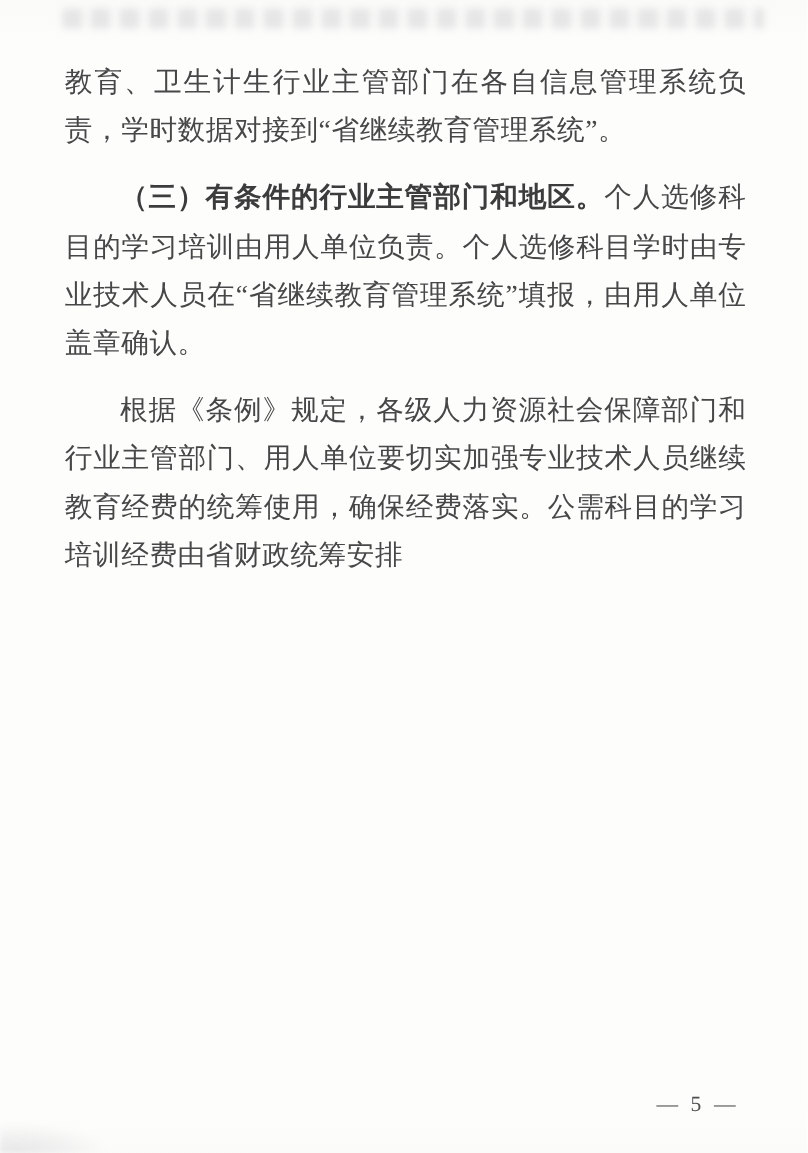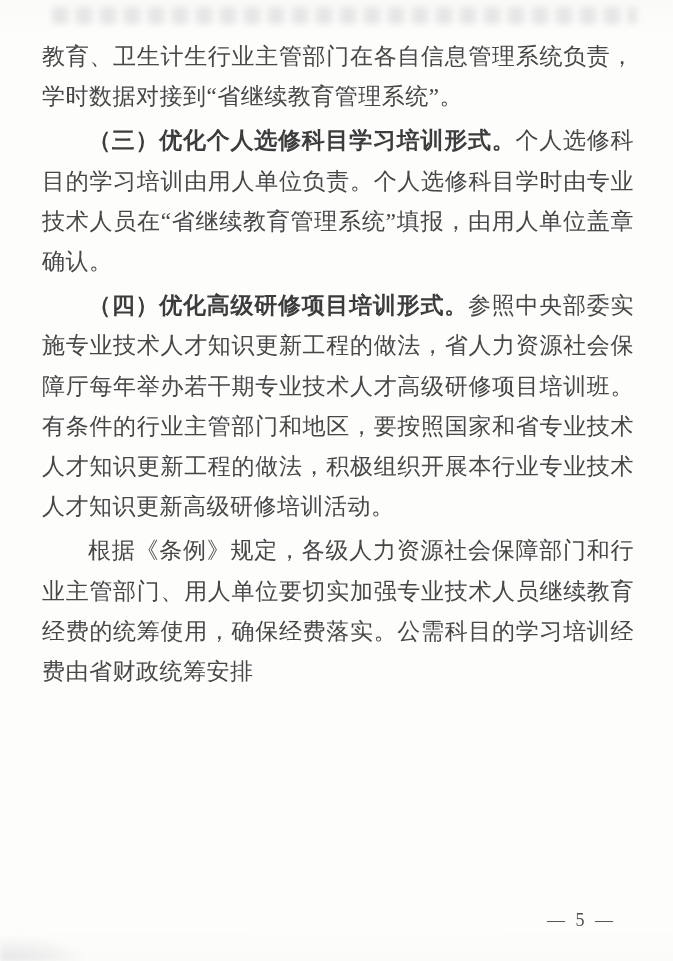--- a/index.html
+++ b/index.html
@@ -42,21 +42,21 @@
     width: 600px;
     font-size: 23px;
     line-height: 40.2px;
     color: #474747;
     letter-spacing: 0.5px;
     text-align: justify;
     text-justify: inter-ideograph;
     word-break: break-all;
   }
   .para {
-    margin: 4px;
+    margin: 16px;
     text-indent: 2em;
   }
   .para.no-indent {
     text-indent: 0;
   }
   .bold-lead {
     font-weight: 700;
     color: #3c3c3c;
   }
   .para.heading .bold-lead {
@@ -85,23 +85,22 @@
 <body>
 
 <div class="page">
 
   <div class="ghost-line"></div>
 
   <div class="content">
 
     <p class="para no-indent"><span class="bold-lead"></span><span>教育、卫生计生行业主管部门在各自信息管理系统负责，学时数据对接到“省继续教育管理系统”。</span></p>
 
-    <p class="para"><span class="bold-lead">（三）优化个人选修科目学习培训形式。</span><span>个人选修科目的学习培训由用人单位负责。个人选修科目学时由专业技术人员在“省继续教育管理系统”填报，由用人单位盖章确认。</span></p>
+    <p class="para"><span class="bold-lead">（三）有条件的行业主管部门和地区。</span><span>个人选修科目的学习培训由用人单位负责。个人选修科目学时由专业技术人员在“省继续教育管理系统”填报，由用人单位盖章确认。</span></p>
 
-    <p class="para"><span class="bold-lead">（四）优化高级研修项目培训形式。</span><span>参照中央部委实施专业技术人才知识更新工程的做法，省人力资源社会保障厅每年举办若干期专业技术人才高级研修项目培训班。有条件的行业主管部门和地区，要按照国家和省专业技术人才知识更新工程的做法，积极组织开展本行业专业技术人才知识更新高级研修培训活动。</span></p>
 
 
 
     <p class="para"><span class="bold-lead"></span><span>根据《条例》规定，各级人力资源社会保障部门和行业主管部门、用人单位要切实加强专业技术人员继续教育经费的统筹使用，确保经费落实。公需科目的学习培训经费由省财政统筹安排</span></p>
 
   </div>
 
   <div class="footer">— 5 —</div>
 
   <div class="corner-smudge"></div>

